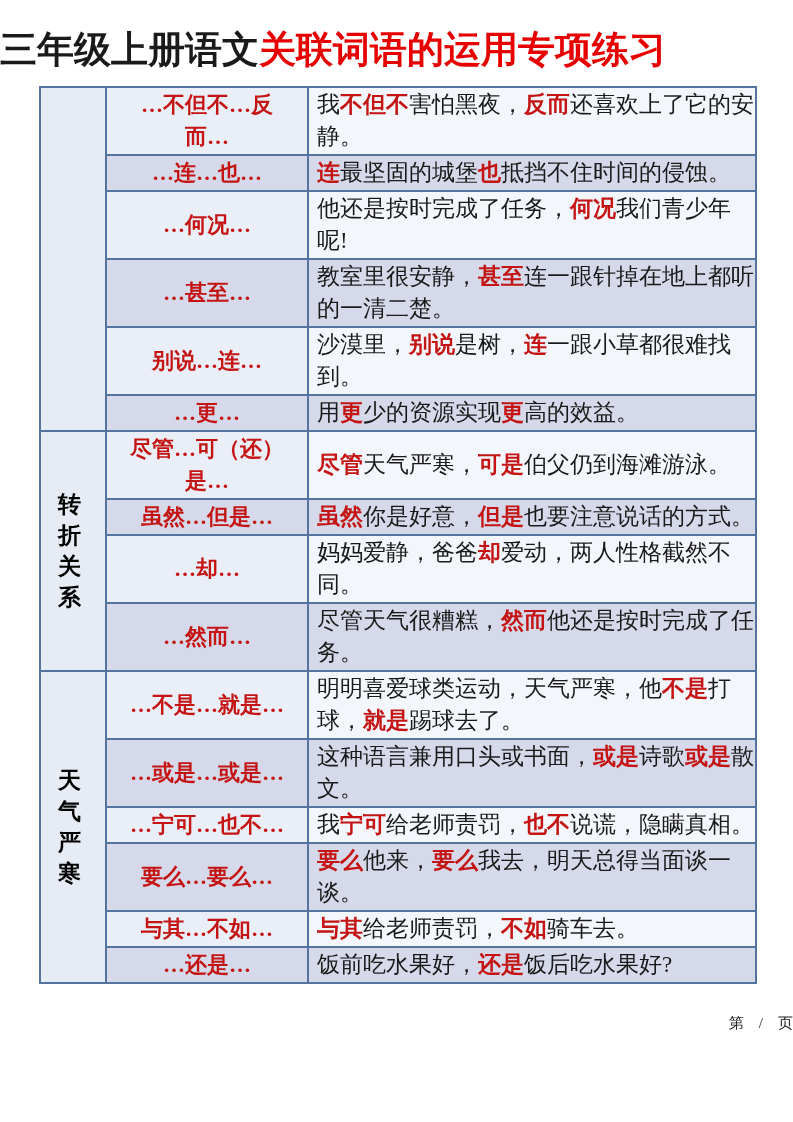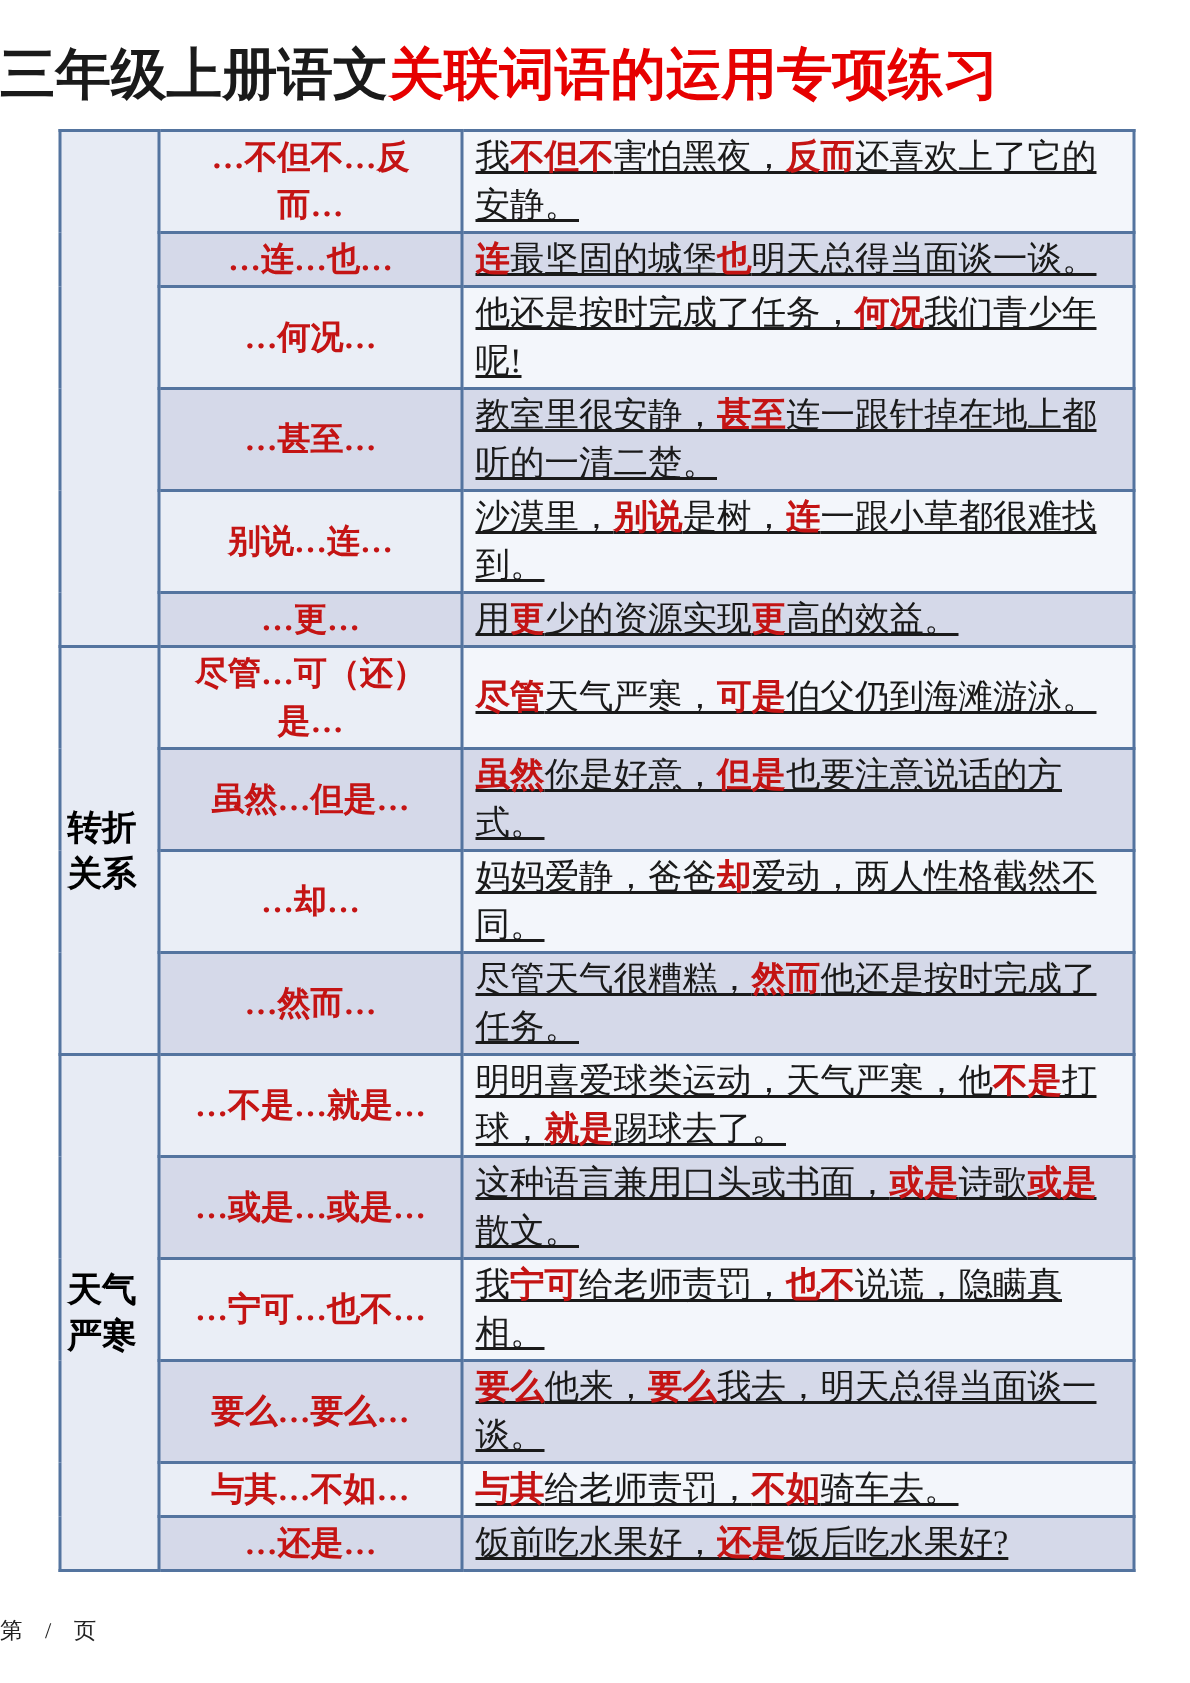--- a/index.html
+++ b/index.html
@@ -36,49 +36,48 @@
     border: 2px solid var(--border-col);
     height: 35px;
     box-sizing: border-box;
     vertical-align: middle;
   }
   td.cat {
     background: var(--category-bg);
     font-weight: bold;
     font-size: 23px;
     line-height: 31px;
-    padding: 2px 2px 2px 4px;
+    padding: 2px 2px 2px 17px;
     color: #000;
   }
   td.pattern {
     text-align: center;
     color: var(--accent-red);
     font-weight: bold;
     font-size: 22px;
     line-height: 32px;
     padding: 1px 5px;
     white-space: pre-line;
   }
   td.example {
     font-size: 23px;
     line-height: 32px;
-    padding: 1px 17px 1px 8px;
-    text-decoration: underline;
+    padding: 1px 1px 1px 8px;
   }
   td.example .hl {
     color: var(--accent-red);
     font-weight: bold;
   }
   tr.light td.pattern { background: var(--light-pattern-bg); }
   tr.light td.example { background: var(--light-example-bg); }
   tr.dark td.pattern,
   tr.dark td.example { background: var(--dark-row-bg); }
   .page-footer {
     margin-top: 30px;
-    text-align: left;
+    text-align: right;
     font-size: 15px;
     color: #222;
     font-family: "Liberation Serif", serif;
   }
 </style>
 </head>
 <body style="--title-red: #e60000; --accent-red: #c41414; --border-col: #54749f; --category-bg: #e7ebf4; --light-pattern-bg: #eaeef6; --light-example-bg: #f3f6fb; --dark-row-bg: #d5d9e9;">
 
 <h1 class="page-title"><span>三年级上册语文</span><span class="title-red">关联词语的运用专项练习</span></h1>
 
@@ -90,21 +89,21 @@
   </colgroup>
   <tbody>
       <tr class="light">
         <td class="cat" rowspan="6"></td>
         <td class="pattern">…不但不…反
 而…</td>
         <td class="example"><span>我</span><span class="hl">不但不</span><span>害怕黑夜，</span><span class="hl">反而</span><span>还喜欢上了它的安静。</span></td>
       </tr>
       <tr class="dark">
         <td class="pattern">…连…也…</td>
-        <td class="example"><span class="hl">连</span><span>最坚固的城堡</span><span class="hl">也</span><span>明天总得当面谈一谈。</span></td>
+        <td class="example"><span class="hl">连</span><span>最坚固的城堡</span><span class="hl">也</span><span>抵挡不住时间的侵蚀。</span></td>
       </tr>
       <tr class="light">
         <td class="pattern">…何况…</td>
         <td class="example"><span>他还是按时完成了任务，</span><span class="hl">何况</span><span>我们青少年呢!</span></td>
       </tr>
       <tr class="dark">
         <td class="pattern">…甚至…</td>
         <td class="example"><span>教室里很安静，</span><span class="hl">甚至</span><span>连一跟针掉在地上都听的一清二楚。</span></td>
       </tr>
       <tr class="light">

